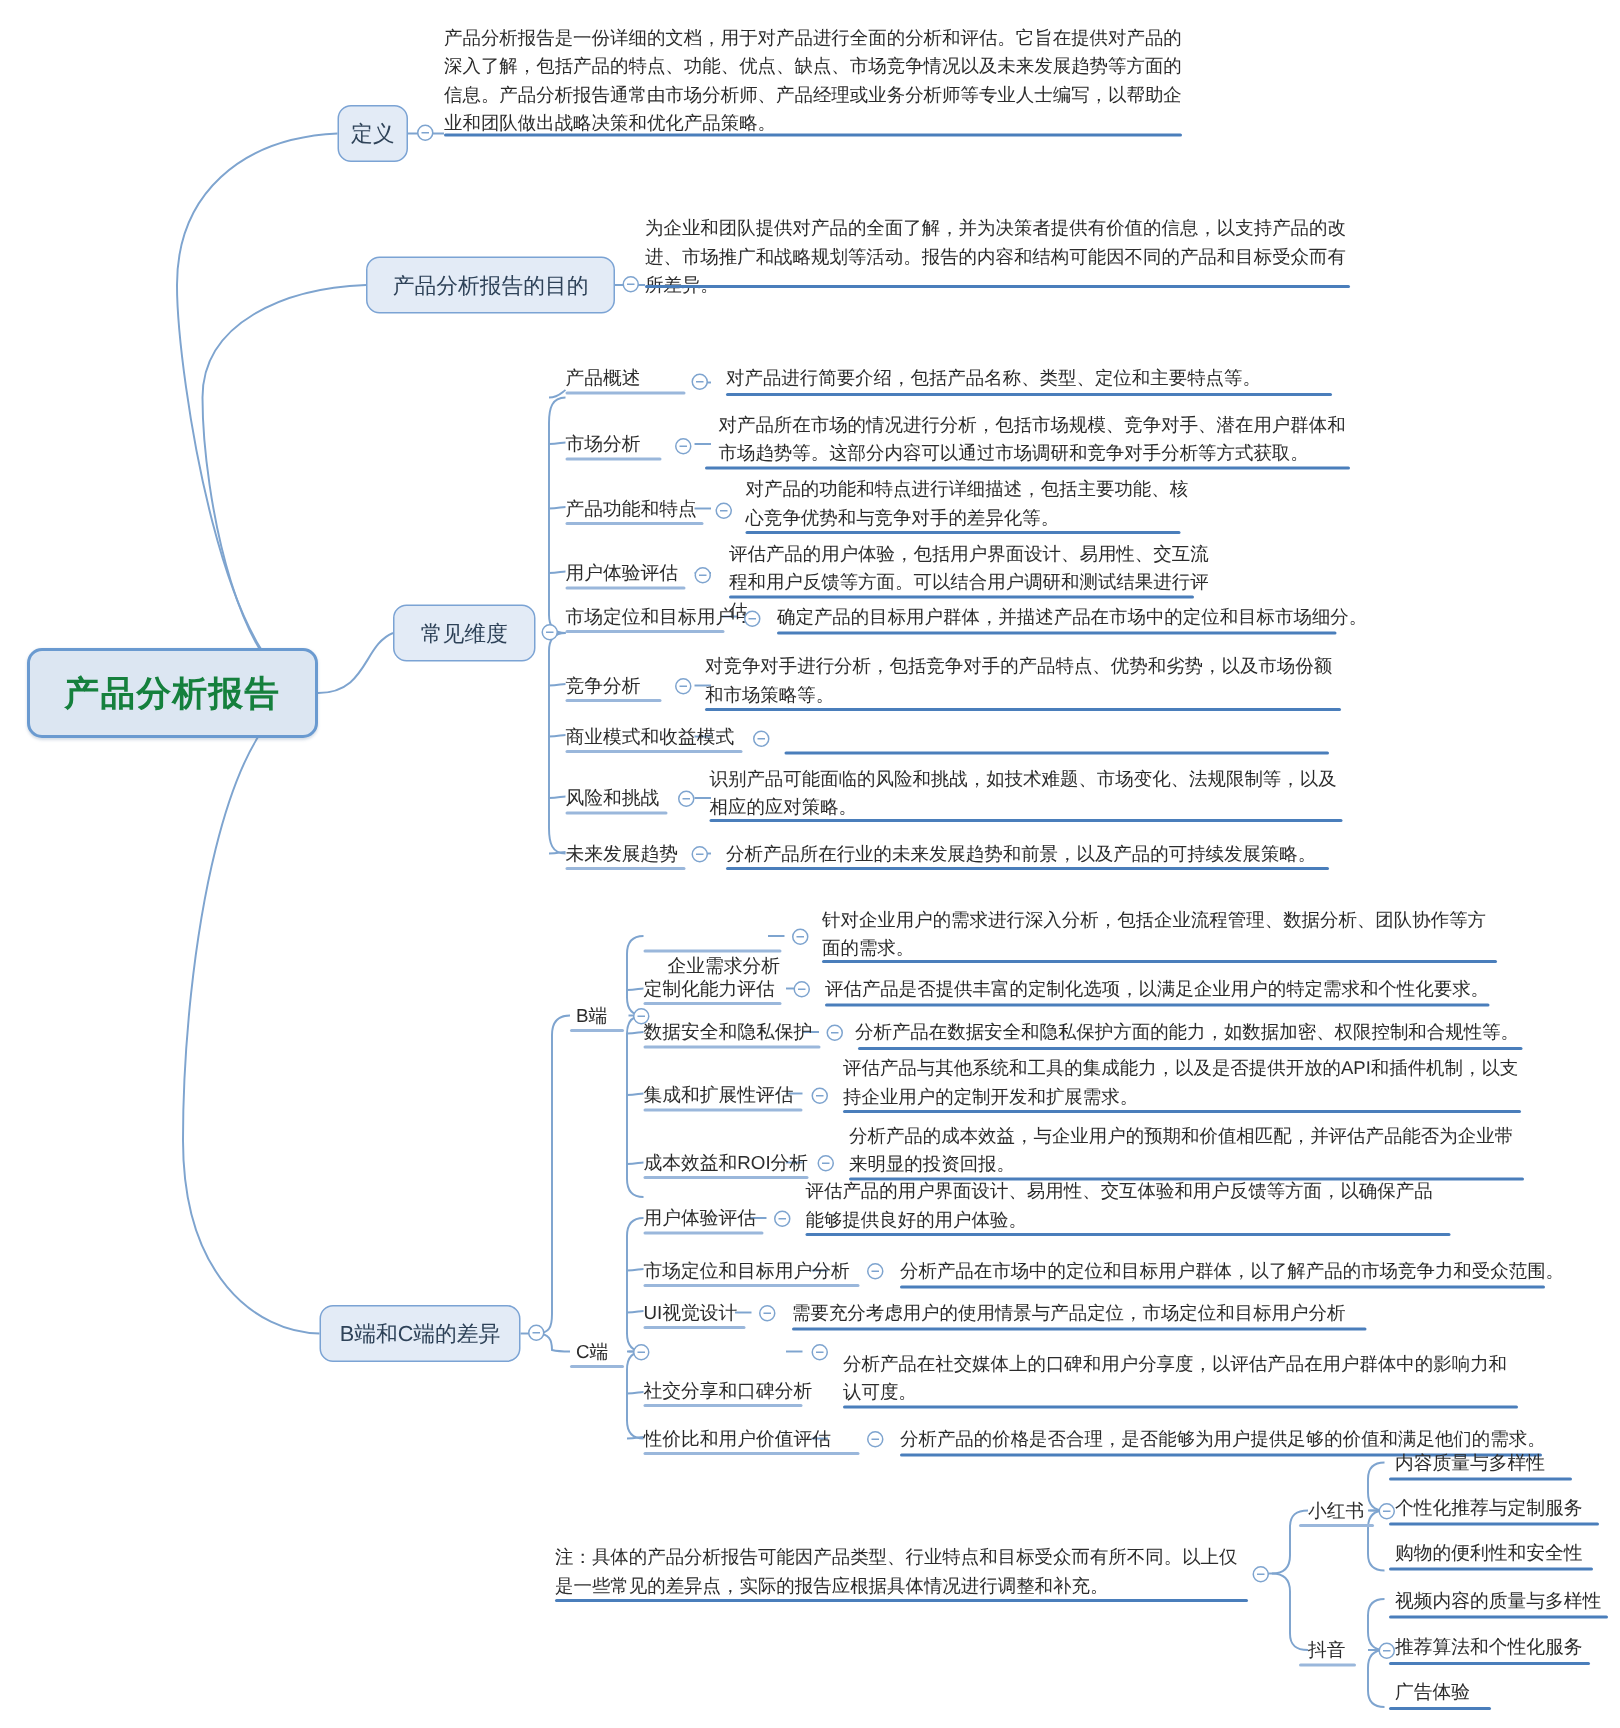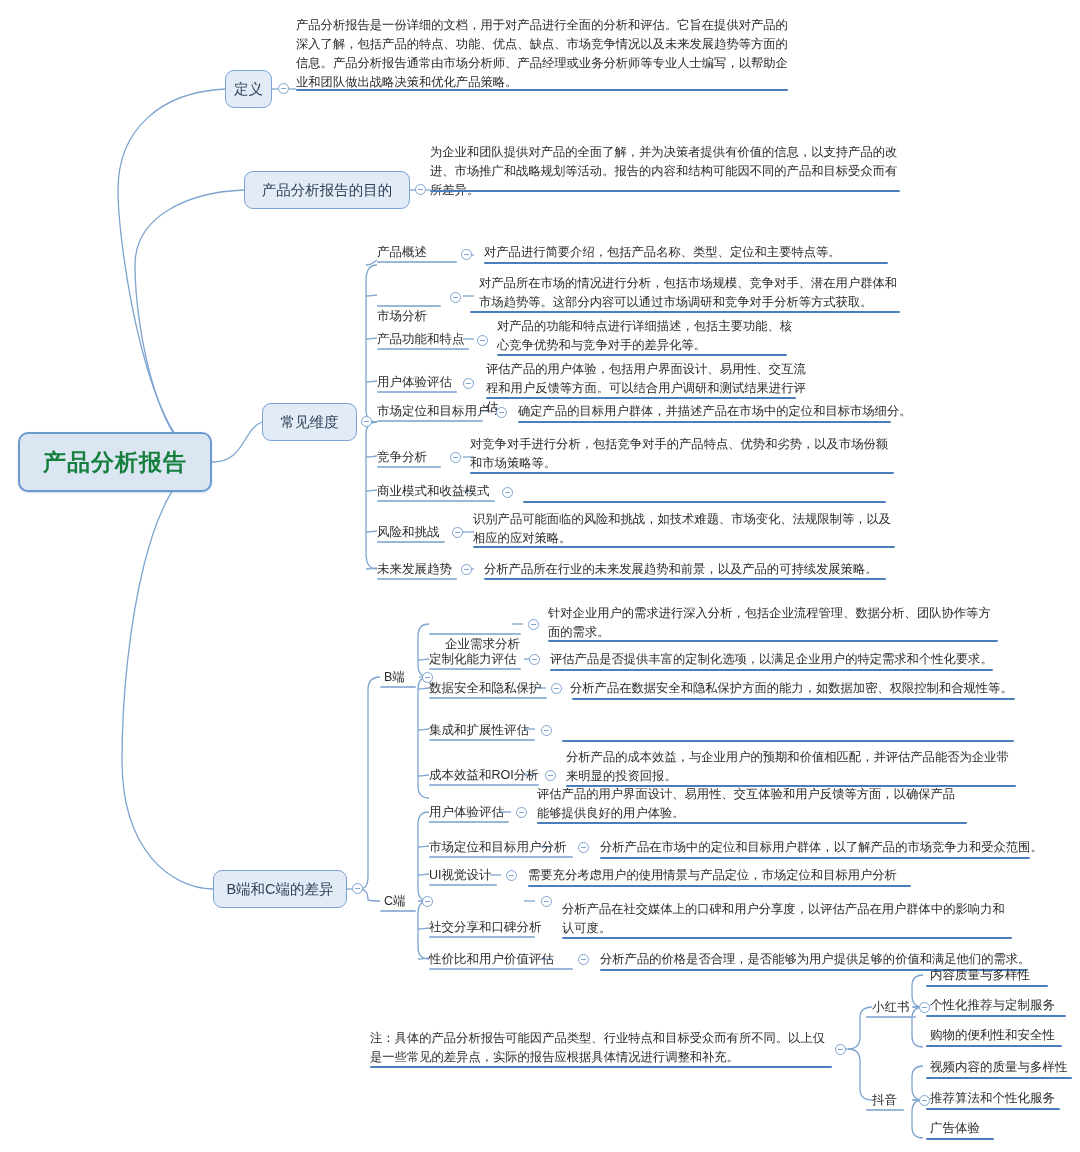--- a/index.html
+++ b/index.html
@@ -228,21 +228,21 @@
     <span>B端和C端的差异</span>
   </div>
   <div class="toggle" style="left:352px; top:883px;"></div>
 
   <div class="node label-node" style="left:377px; top:243px;">产品概述</div>
   <div class="ul-thin" style="left:377px; top:261px; width:80px;"></div>
   <div class="toggle" style="left:461px; top:249px;"></div>
   <div class="node desc-node" style="left:484px; top:243px; width:420px;">对产品进行简要介绍，包括产品名称、类型、定位和主要特点等。</div>
   <div class="ul-thick" style="left:484px; top:262px; width:404px;"></div>
 
-  <div class="node label-node" style="left:377px; top:287px;margin-top:20px;">市场分析</div>
+  <div class="node label-node" style="left:377px; top:287px;">市场分析</div>
   <div class="ul-thin" style="left:377px; top:305px; width:64px;"></div>
   <div class="toggle" style="left:450px; top:292px;"></div>
   <div class="node desc-node" style="left:450px; top:274px; width:430px;margin-left:29px;">对产品所在市场的情况进行分析，包括市场规模、竞争对手、潜在用户群体和市场趋势等。这部分内容可以通过市场调研和竞争对手分析等方式获取。</div>
   <div class="ul-thick" style="left:470px; top:311px; width:430px;"></div>
 
   <div class="node label-node" style="left:377px; top:330px;">产品功能和特点</div>
   <div class="ul-thin" style="left:377px; top:348px; width:92px;"></div>
   <div class="toggle" style="left:477px; top:335px;"></div>
   <div class="node desc-node" style="left:497px; top:317px; width:300px;">对产品的功能和特点进行详细描述，包括主要功能、核心竞争优势和与竞争对手的差异化等。</div>
   <div class="ul-thick" style="left:497px; top:354px; width:290px;"></div>
@@ -300,20 +300,21 @@
 
   <div class="node label-node" style="left:429px; top:679px;">数据安全和隐私保护</div>
   <div class="ul-thin" style="left:429px; top:697px; width:118px;"></div>
   <div class="toggle" style="left:551px; top:683px;"></div>
   <div class="node desc-node" style="left:570px; top:679px; width:450px;">分析产品在数据安全和隐私保护方面的能力，如数据加密、权限控制和合规性等。</div>
   <div class="ul-thick" style="left:572px; top:698px; width:443px;"></div>
 
   <div class="node label-node" style="left:429px; top:721px;">集成和扩展性评估</div>
   <div class="ul-thin" style="left:429px; top:739px; width:106px;"></div>
   <div class="toggle" style="left:541px; top:725px;"></div>
+  <div class="node desc-node" style="left:562px; top:703px; width:452px;">评估产品与其他系统和工具的集成能力，以及是否提供开放的API和插件机制，以支持企业用户的定制开发和扩展需求。</div>
   <div class="ul-thick" style="left:562px; top:740px; width:452px;"></div>
 
   <div class="node label-node" style="left:429px; top:766px;">成本效益和ROI分析</div>
   <div class="ul-thin" style="left:429px; top:784px; width:110px;"></div>
   <div class="toggle" style="left:545px; top:770px;"></div>
   <div class="node desc-node" style="left:566px; top:748px; width:450px;">分析产品的成本效益，与企业用户的预期和价值相匹配，并评估产品能否为企业带来明显的投资回报。</div>
   <div class="ul-thick" style="left:566px; top:785px; width:450px;"></div>
 
   <div class="node label-node" style="left:384px; top:892px;">C端</div>
   <div class="ul-thin" style="left:380px; top:910px; width:36px;"></div>

